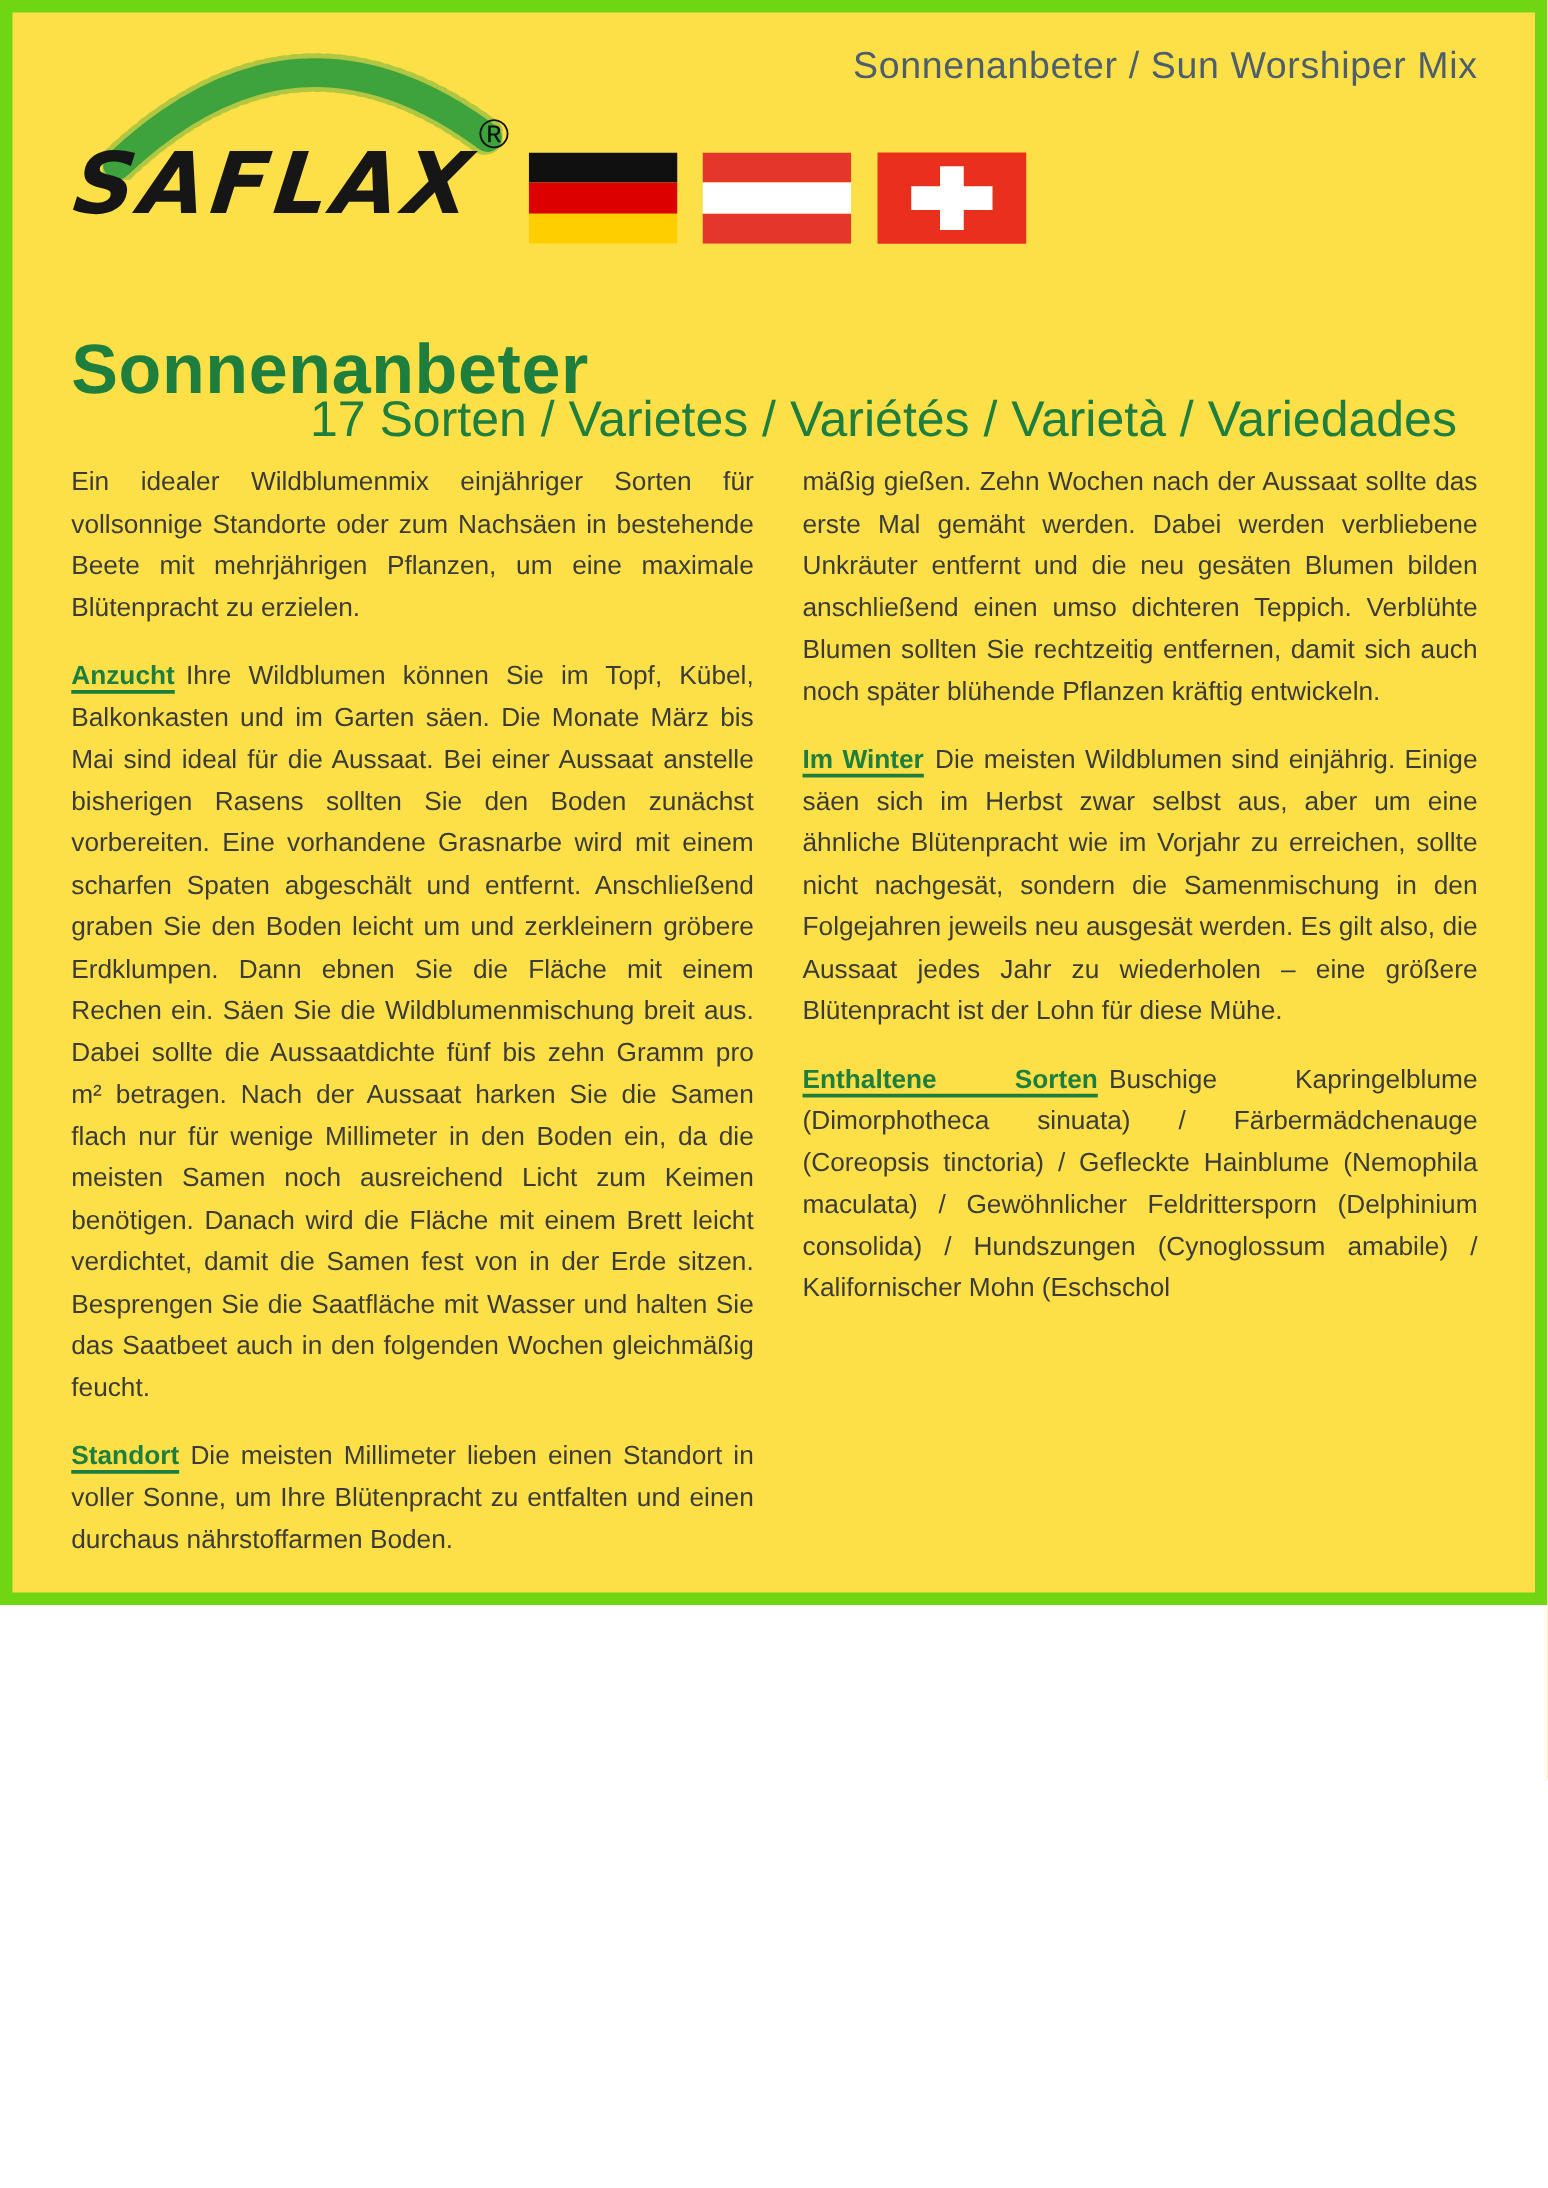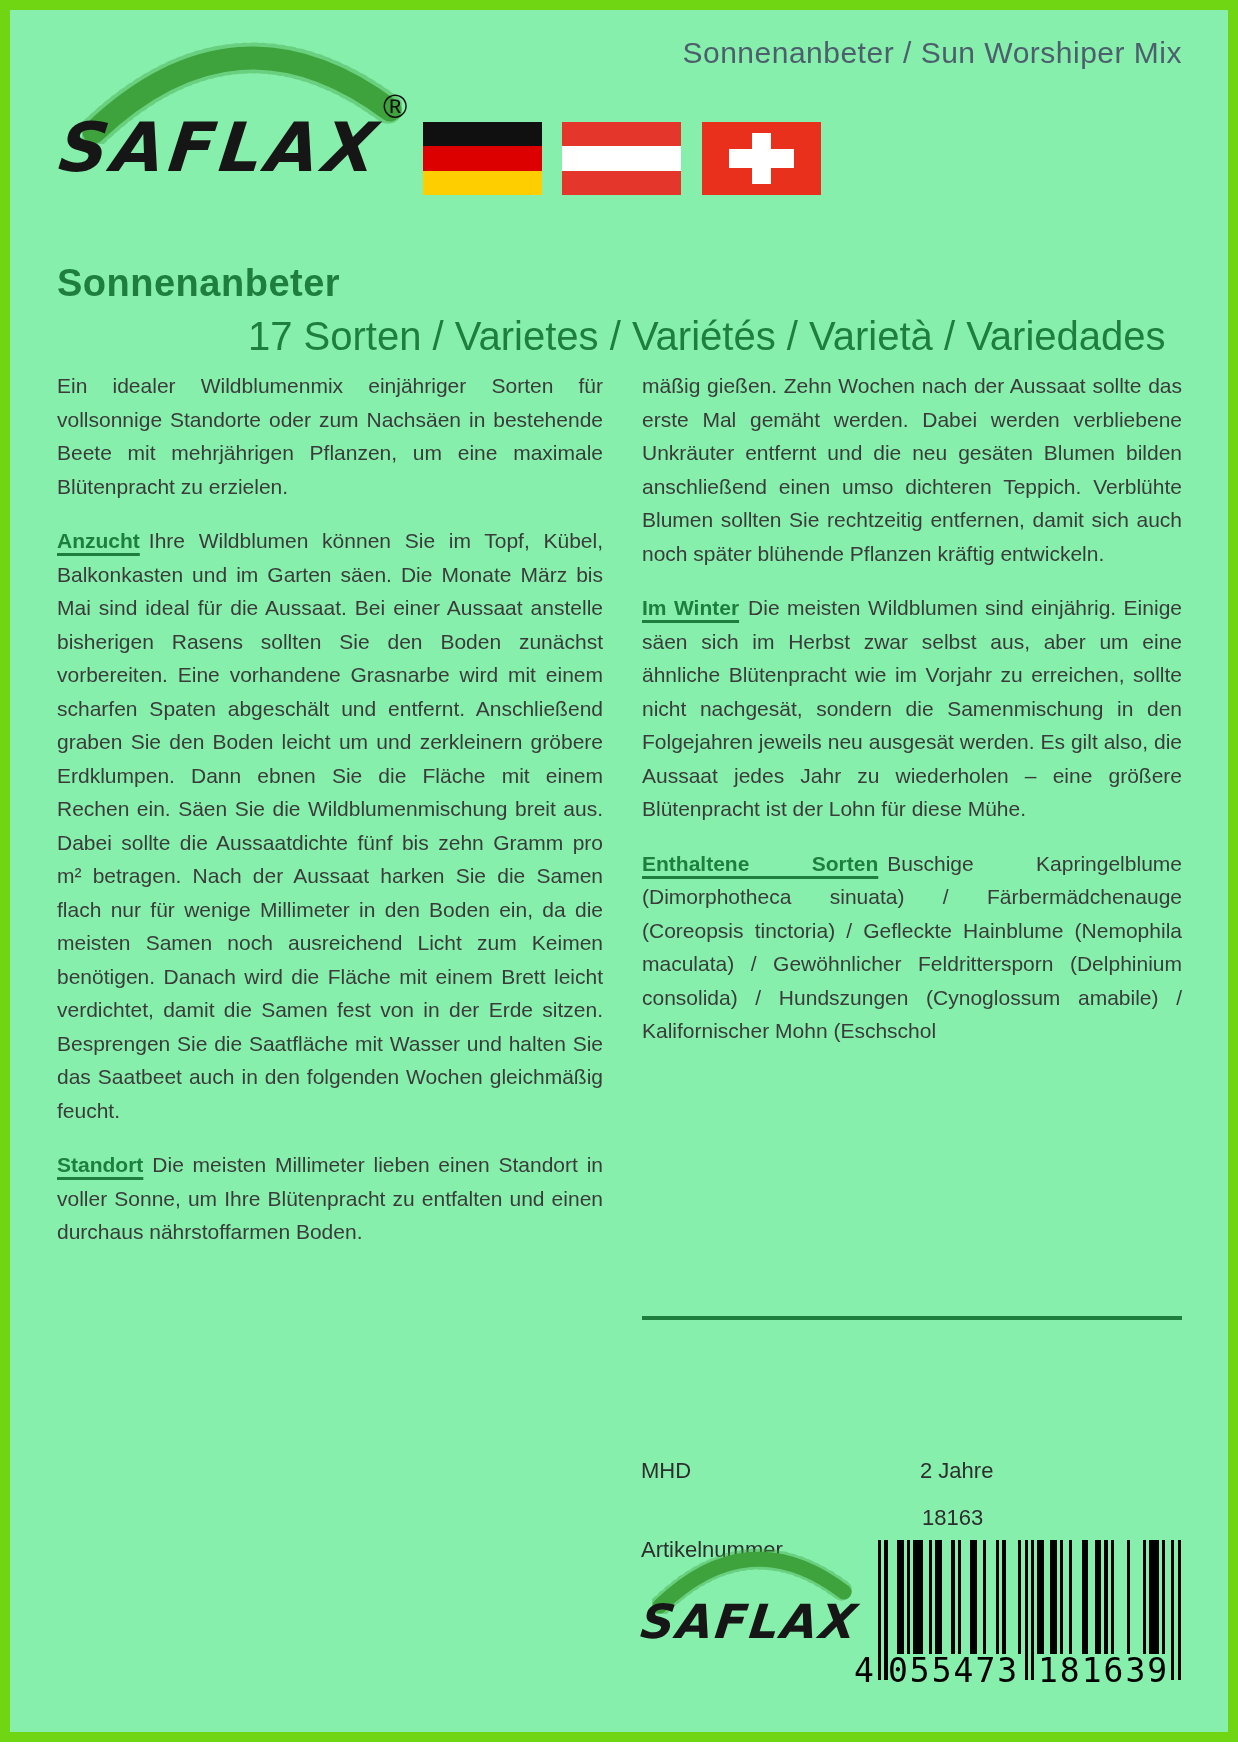--- a/index.html
+++ b/index.html
@@ -1,17 +1,17 @@
 <!DOCTYPE html>
 <html lang="de"><head>
 <meta charset="utf-8">
 <style>
   html,body{margin:0;padding:0;background:#ffffff;}
   .page{
-    position:relative;width:1238px;height:1742px;background:#86efac;
+    position:relative;width:1238px;height:1284px;background:#fde047;
     font-family:"Liberation Sans",sans-serif;overflow:hidden;
   }
   .frame{position:absolute;inset:0;border:10px solid #70d513;pointer-events:none;z-index:9;}
 
   
   .hdr{position:absolute;top:36px;right:56px;font-size:30px;color:#4d5f6c;letter-spacing:.5px;}
 
   
   .logo-arc{position:absolute;left:82px;top:34px;width:320px;height:110px;}
   .logo-text{
@@ -29,21 +29,21 @@
   .flag-de .s3{height:24px;background:#ffce00;}
   .flag-at{left:562px;}
   .flag-at .s1{height:24px;background:#e5362b;}
   .flag-at .s2{height:25px;background:#ffffff;}
   .flag-at .s3{height:24px;background:#e5362b;}
   .flag-ch{left:702px;background:#e8301d;}
   .flag-ch .cross-h{position:absolute;left:27px;top:27px;width:65px;height:19px;background:#fff;}
   .flag-ch .cross-v{position:absolute;left:50px;top:11px;width:19px;height:51px;background:#fff;}
 
   
-  .title{position:absolute;left:57px;top:262px;font-size:38px;font-weight:bold;color:#1e7e3e;letter-spacing:.5px;}
+  .title{position:absolute;left:57px;top:262px;font-size:56px;font-weight:bold;color:#1e7e3e;letter-spacing:.5px;}
   .subtitle{position:absolute;left:248px;top:314px;font-size:40px;color:#1e7e3e;}
 
   
   .col{position:absolute;top:369px;font-size:21px;line-height:33.5px;color:#3b3b3a;
        text-align:justify;hyphens:auto;-webkit-hyphens:auto;}
   .col-left{left:57px;width:546px;}
   .col-right{left:642px;width:540px;}
   .col p{margin:0 0 21px 0;}
   .sect{color:#1e7e3e;font-weight:bold;text-decoration:underline;
         text-decoration-thickness:3px;text-underline-offset:5px;margin-right:9px;}

